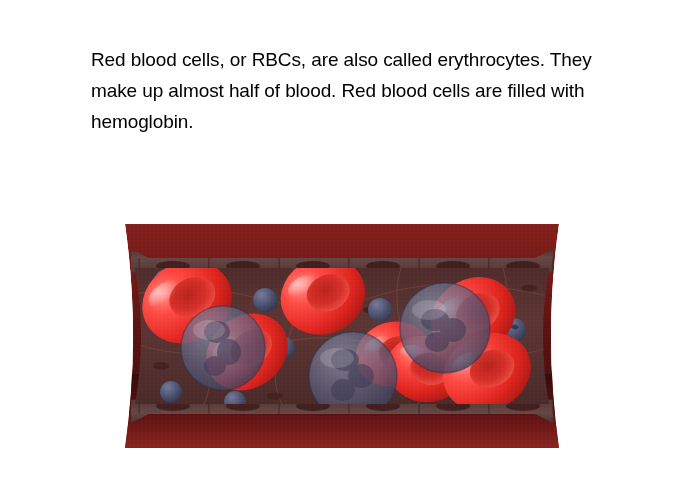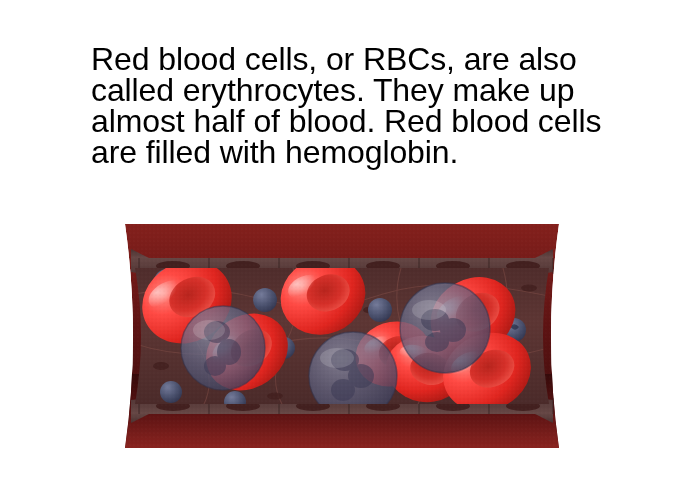--- a/index.html
+++ b/index.html
@@ -10,21 +10,21 @@
     overflow:hidden;
     position:relative;
   }
   #stage{position:relative;width:700px;height:480px;}
 
   
   .caption{
     position:absolute;
     left:91px; top:44px;
     width:520px;
-    font-size:32px;
+    font-size:19px;
     line-height:31px;
     color:#000000;
     letter-spacing:-0.1px;
     white-space:pre-line;
   }
 
   
   #vessel{
     position:absolute;
     left:125px; top:224px;

